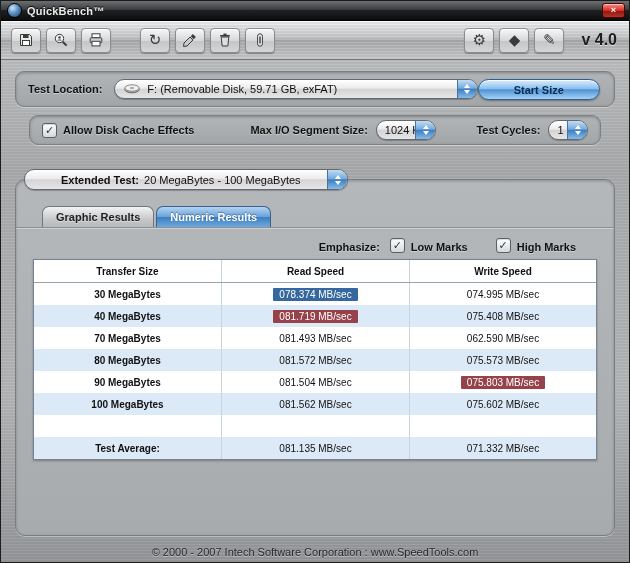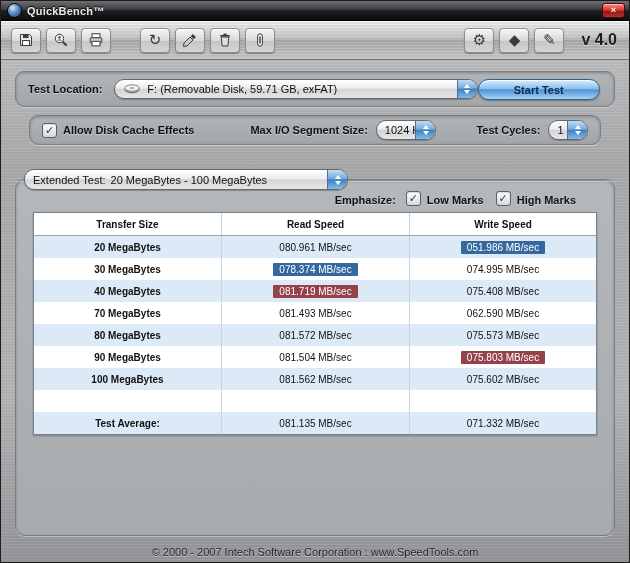--- a/index.html
+++ b/index.html
@@ -172,21 +172,21 @@
     border-radius: 10px;
     border: 1px solid #797d81;
     background: linear-gradient(180deg, #b5b8bb, #a8abae);
     box-shadow: inset 0 1px 3px rgba(0,0,0,.25), 0 1px 0 rgba(255,255,255,.4);
     box-sizing: border-box;
   }
   .extended-dd {
     position: absolute; top: -11px; left: 8px;
     width: 324px; height: 21px;
   }
-  .extended-dd .dd-label { font-weight: normal; margin-right: 5px; white-space: nowrap; }
+  .extended-dd .dd-label { font-weight: bold; margin-right: 5px; white-space: nowrap; margin-left: 28px; }
 
   .tab-row {
     display: flex;
     margin: 26px 0 0 26px;
   }
   .tab {
     height: 20px;
     padding: 0 13px;
     margin-right: 2px;
     border-radius: 7px 7px 0 0;
@@ -211,21 +211,21 @@
 
   .emphasize-row {
     display: flex; align-items: flex-end; justify-content: flex-end;
     padding: 7px 38px 0 0;
     height: 18px;
   }
   .emphasize-row .field-label { margin-right: 10px; }
   .cb-label {
     font-size: 11px; font-weight: bold; color: #101010;
     text-shadow: 0 1px 0 rgba(255,255,255,.4);
-    margin-right: 12px;
+    margin-right: 28px;
   }
   .cb-label:last-child { margin-right: 0; }
 
   
   .table-wrap {
     width: 562px;
     margin: 6px auto 0 auto;
     background: #fff;
     border: 1px solid #778392;
     box-shadow: 0 1px 2px rgba(0,0,0,.3);
@@ -352,21 +352,21 @@
           <ellipse cx="9" cy="6.4" rx="7.2" ry="3.4" fill="#b9b9b9" stroke="#666"></ellipse>
           <ellipse cx="9" cy="5" rx="7.2" ry="3.2" fill="#efefef" stroke="#8a8a8a"></ellipse>
           <ellipse cx="9" cy="5" rx="2.2" ry="1" fill="#a5a5a5"></ellipse>
         </svg>
         <span class="dd-text">F:  (Removable Disk, 59.71 GB, exFAT)</span>
         <span class="arrow-cap">
             <i class="up"></i>
             <i class="down"></i>
           </span>
       </div>
-      <button class="start-btn">Start Test</button>
+      <button class="start-btn">Start Size</button>
     </div>
 
     <div class="group opt-group">
       <span class="checkbox checked">✓</span>
       <span class="field-label">Allow Disk Cache Effects</span>
       <span class="field-label" style="margin-left:56px;">Max I/O Segment Size:</span>
       <div class="dropdown" style="width:82px; margin-left:8px;">
         <span class="dd-text">1024 KB</span>
         <span class="arrow-cap">
             <i class="up"></i>
@@ -387,20 +387,24 @@
 
       <div class="dropdown extended-dd">
         <span class="dd-label">Extended Test:</span>
         <span class="dd-text">20 MegaBytes - 100 MegaBytes</span>
         <span class="arrow-cap">
             <i class="up"></i>
             <i class="down"></i>
           </span>
       </div>
 
+      <div class="tab-row">
+        <div class="tab">Graphic Results</div>
+        <div class="tab active">Numeric Results</div>
+      </div>
 
       <div class="tab-content">
 
         <div class="emphasize-row">
           <span class="field-label">Emphasize:</span>
           <span class="checkbox checked">✓</span>
           <span class="cb-label">Low Marks</span>
           <span class="checkbox checked">✓</span>
           <span class="cb-label">High Marks</span>
         </div>
@@ -408,25 +412,20 @@
         <div class="table-wrap">
           <table class="results">
             <thead>
               <tr>
                 <th style="width:185px">Transfer Size</th>
                 <th style="width:185px">Read Speed</th>
                 <th>Write Speed</th>
               </tr>
             </thead>
             <tbody>
-              <tr class="tint">
-    <td>20 MegaBytes</td>
-    <td><span class="val">080.961 MB/sec</span></td>
-    <td><span class="val mark-low">051.986 MB/sec</span></td>
-  </tr>
                 <tr>
     <td>30 MegaBytes</td>
     <td><span class="val mark-low">078.374 MB/sec</span></td>
     <td><span class="val">074.995 MB/sec</span></td>
   </tr>
                 <tr class="tint">
     <td>40 MegaBytes</td>
     <td><span class="val mark-high">081.719 MB/sec</span></td>
     <td><span class="val">075.408 MB/sec</span></td>
   </tr>

